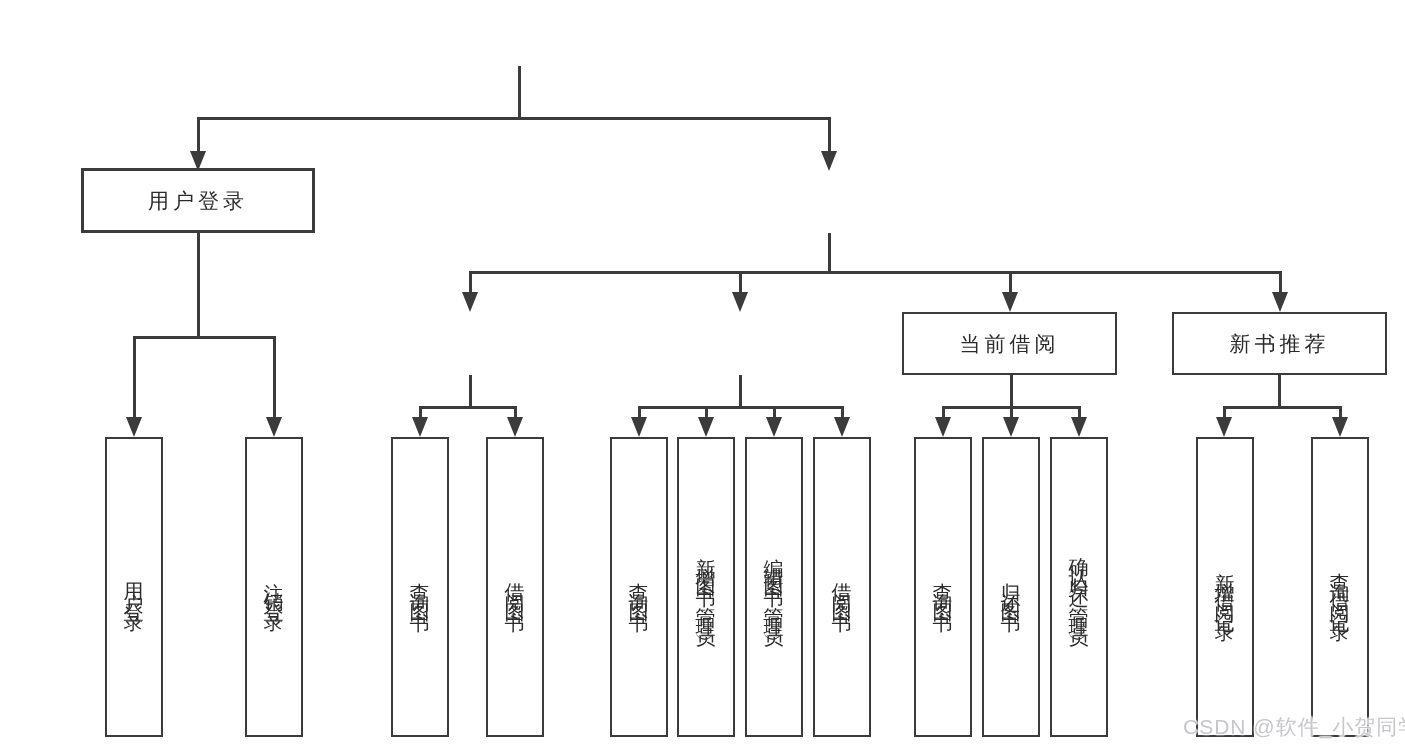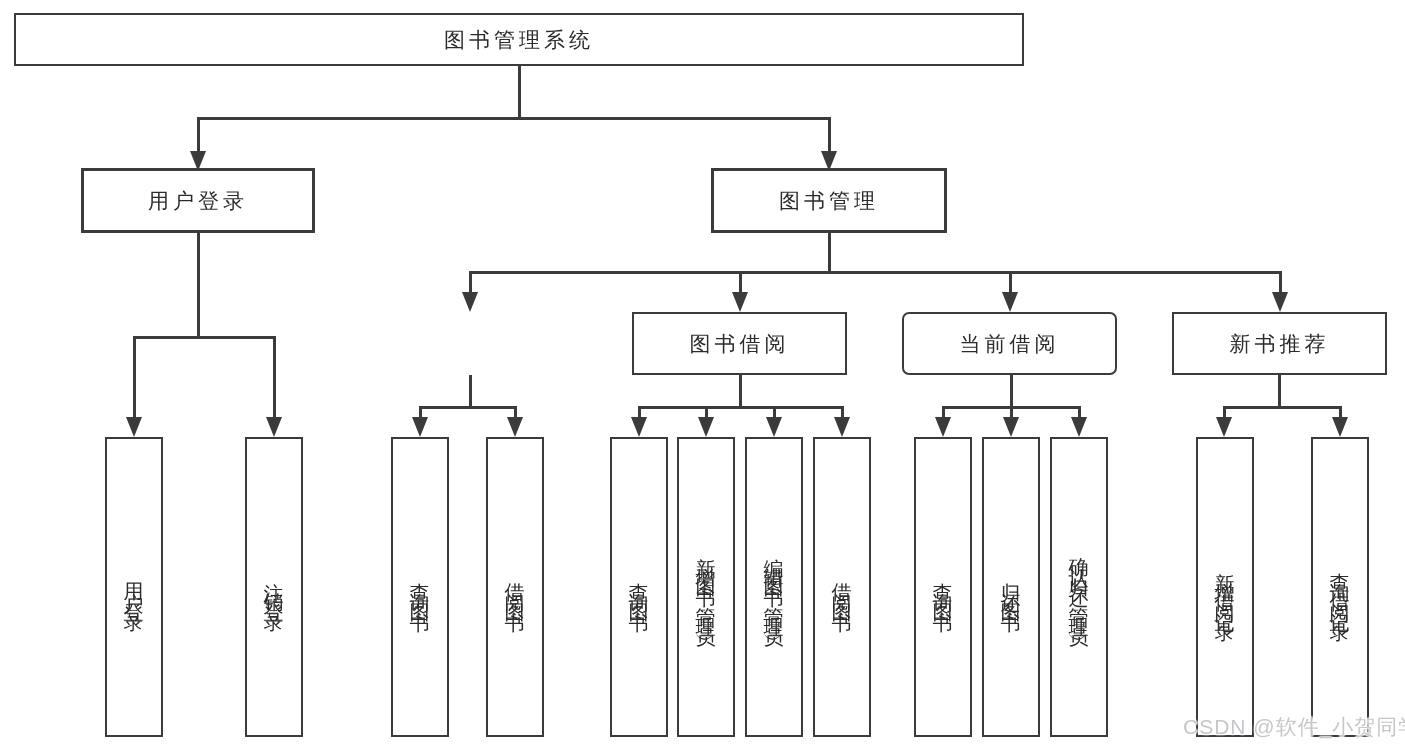--- a/index.html
+++ b/index.html
@@ -29,45 +29,42 @@
     position:absolute;left:1183px;top:713px;z-index:6;white-space:nowrap;
     font-size:21px;color:#c7c7cb;letter-spacing:1px;
     text-shadow:0 1px 2px #fff,0 -1px 2px #fff,1px 0 2px #fff,-1px 0 2px #fff;
   }
 </style>
 </head>
 <body>
 
 <div class="stage">
 
-  <div class="box root" style="left:14px;top:13px;width:1010px;height:53px;">图书管理系统</div>
 
   <div class="vline" style="left:517.5px;top:66px;height:53px;"></div>
   <div class="hline" style="left:196.5px;top:117px;width:634px;"></div>
   <div class="vline" style="left:196.5px;top:117px;height:38px;"></div>
   <div class="arrow" style="left:190px;top:151px;"></div>
   <div class="vline" style="left:827.5px;top:117px;height:38px;"></div>
   <div class="arrow" style="left:821px;top:151px;"></div>
 
   <div class="box lvl2" style="left:81px;top:168px;width:234px;height:65px;">用户登录</div>
-  <div class="box lvl2" style="left:711px;top:168px;width:236px;height:65px;">图书管理</div>
 
   <div class="vline" style="left:827.5px;top:233px;height:40px;"></div>
   <div class="hline" style="left:468.5px;top:271px;width:813px;"></div>
   <div class="vline" style="left:468.5px;top:271px;height:25px;"></div>
   <div class="arrow" style="left:462px;top:292px;"></div>
   <div class="vline" style="left:738.5px;top:271px;height:25px;"></div>
   <div class="arrow" style="left:732px;top:292px;"></div>
   <div class="vline" style="left:1008.5px;top:271px;height:25px;"></div>
   <div class="arrow" style="left:1002px;top:292px;"></div>
   <div class="vline" style="left:1278.5px;top:271px;height:25px;"></div>
   <div class="arrow" style="left:1272px;top:292px;"></div>
 
-  <div class="box" style="left:632px;top:312px;width:215px;height:63px;">图书借阅</div>
-  <div class="box" style="left:902px;top:312px;width:215px;height:63px;border-radius:7px;">当前借阅</div>
+  <div class="box" style="left:902px;top:312px;width:215px;height:63px;">当前借阅</div>
   <div class="box" style="left:1172px;top:312px;width:215px;height:63px;">新书推荐</div>
 
   <div class="vline" style="left:196.5px;top:232px;height:106px;"></div>
   <div class="hline" style="left:132.5px;top:336px;width:143px;"></div>
   <div class="vline" style="left:132.5px;top:336px;height:83px;"></div>
   <div class="arrow" style="left:126px;top:417px;"></div>
   <div class="vline" style="left:272.5px;top:336px;height:83px;"></div>
   <div class="arrow" style="left:266px;top:417px;"></div>
 
   <div class="vline" style="left:468.5px;top:375px;height:33px;"></div>

